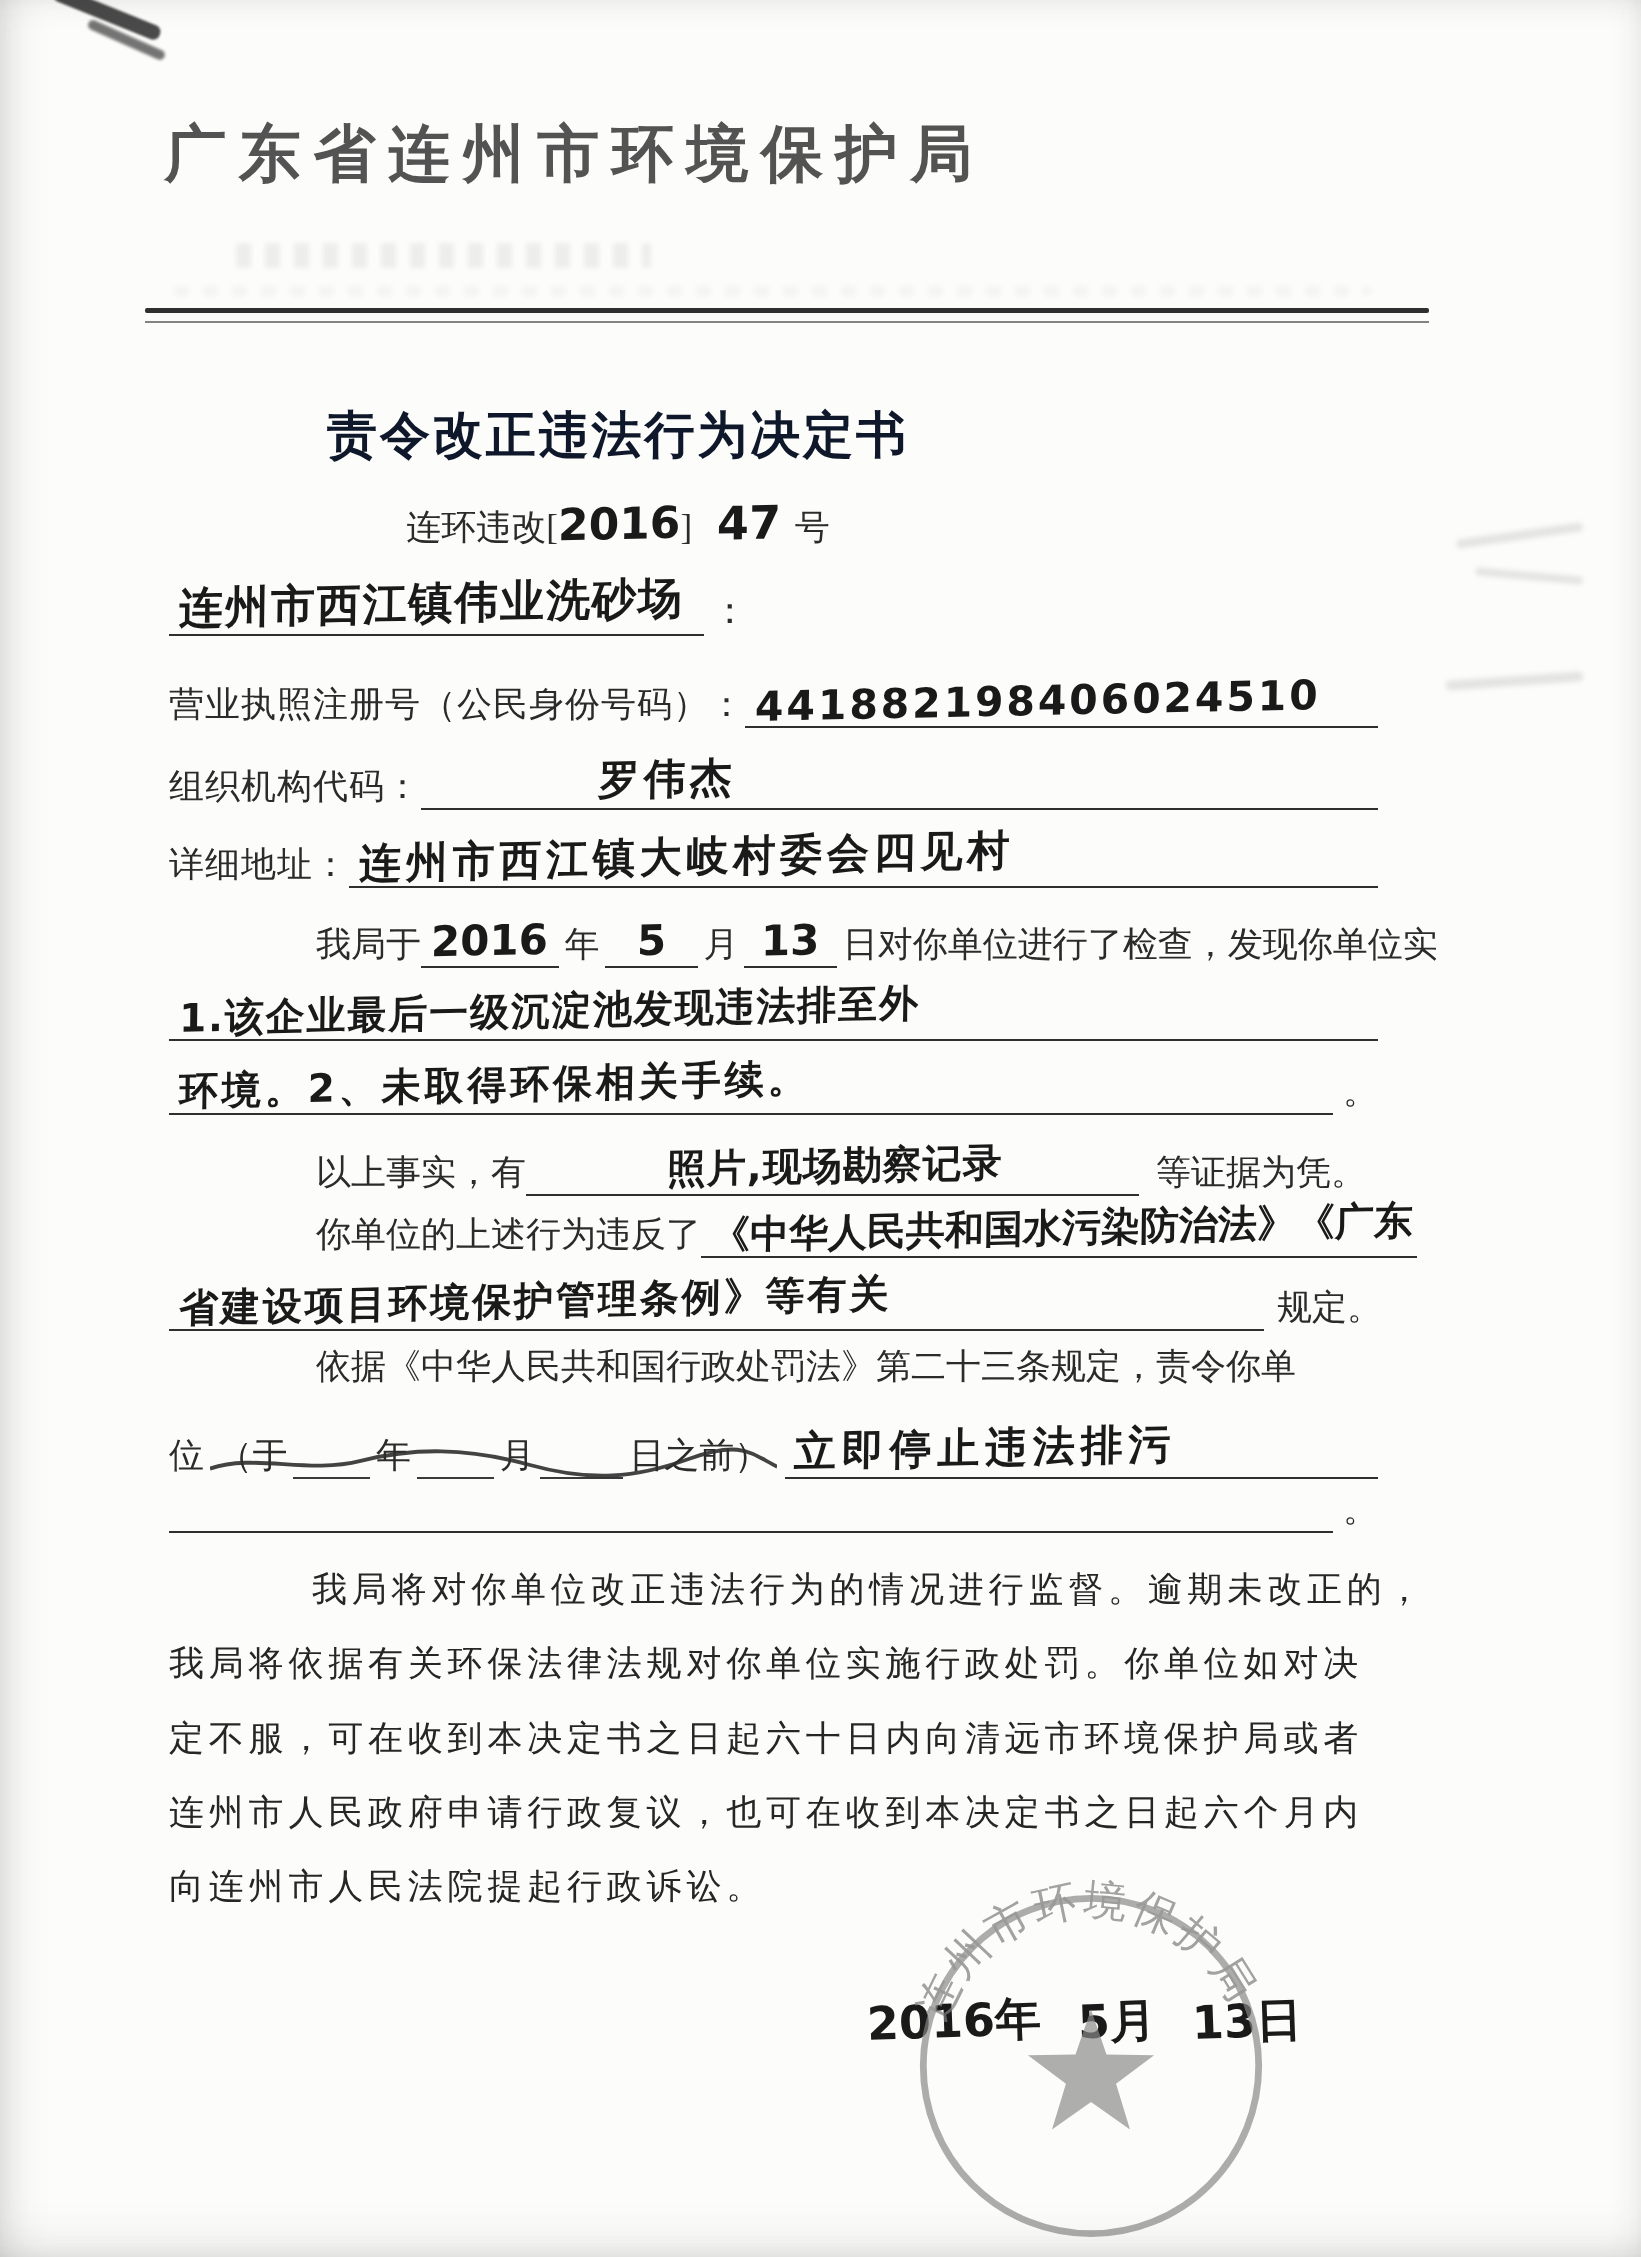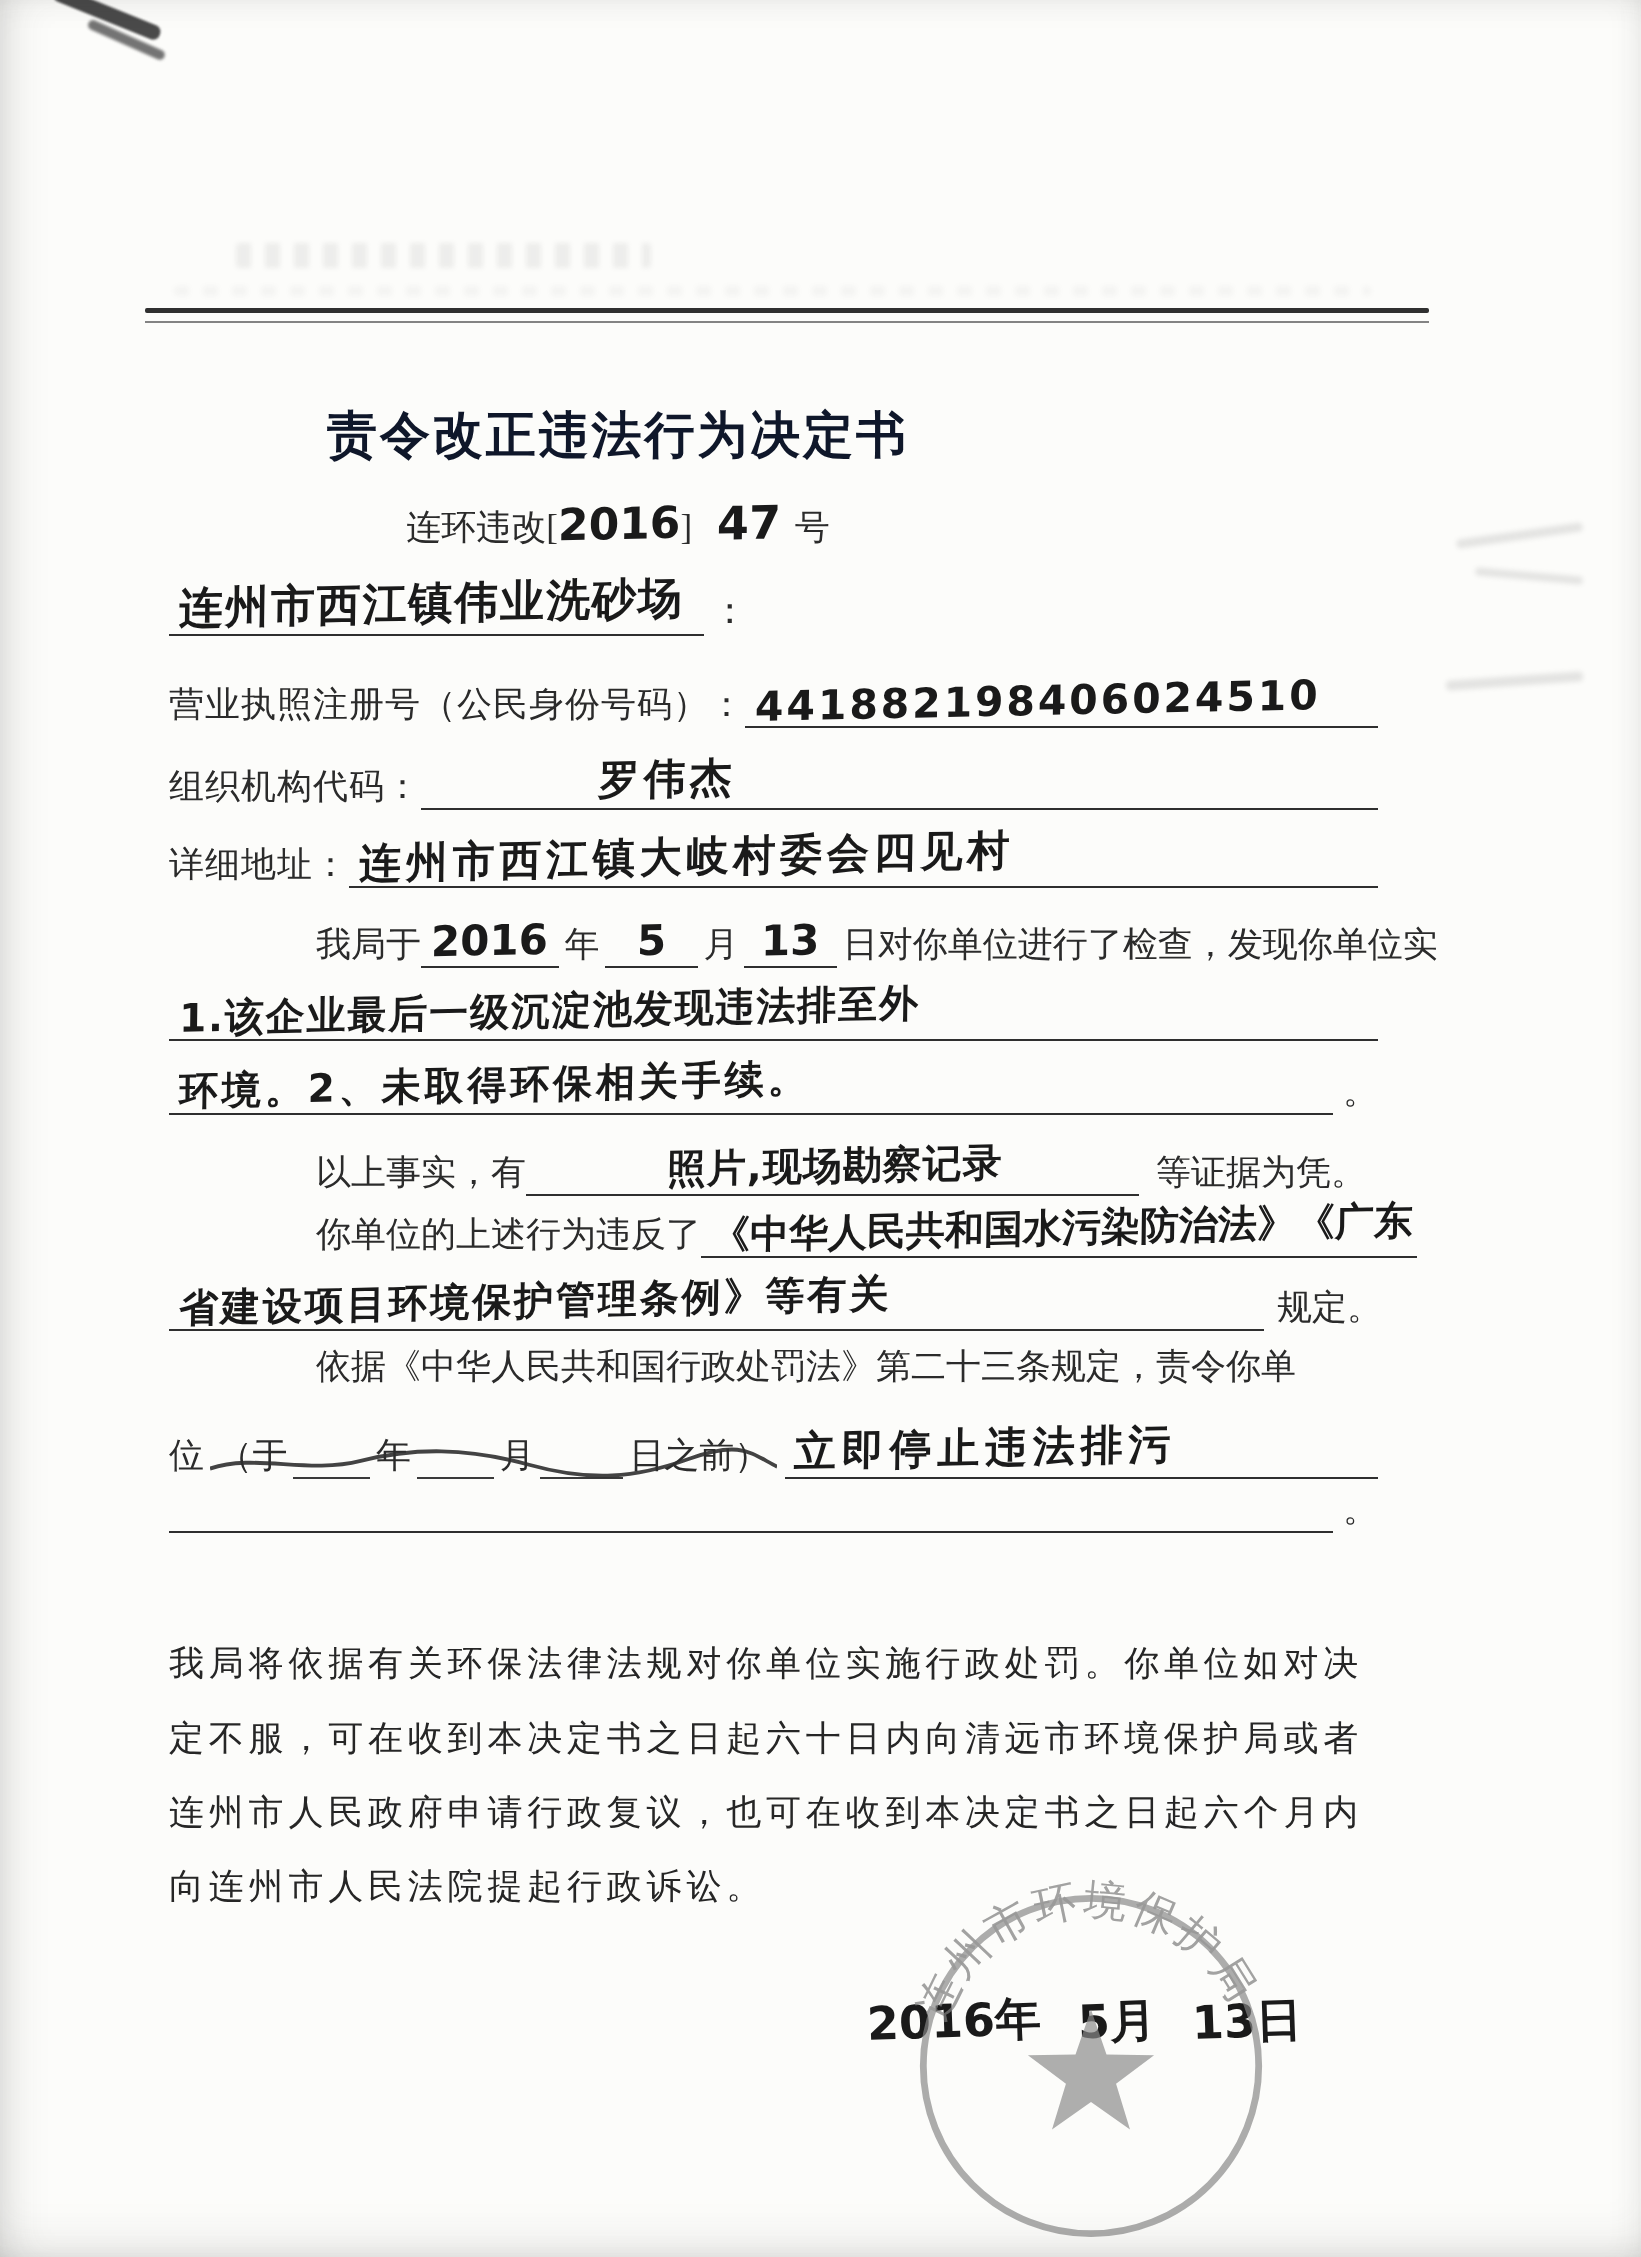--- a/index.html
+++ b/index.html
@@ -58,20 +58,21 @@
   .date-row .hw{margin-right:25px; transform:rotate(-2deg);}
 </style>
 </head>
 <body>
 
 <div class="page">
 
   <div class="abs art1"></div>
   <div class="abs art2"></div>
 
+  <div class="abs agency">广东省连州市环境保护局</div>
 
   <div class="abs smudge" style="left:236px; top:243px; width:415px; height:25px; opacity:.28;"></div>
   <div class="abs smudge" style="left:174px; top:286px; width:1197px; height:9.7px; opacity:.14;"></div>
   <div class="abs ghostbar" style="left:1456px; top:531px; width:127px; height:8.7px; transform:rotate(-8deg);"></div>
   <div class="abs ghostbar" style="left:1475px; top:572px; width:108px; height:7.7px; transform:rotate(5deg);"></div>
   <div class="abs ghostbar" style="left:1446px; top:676px; width:137px; height:9.7px; transform:rotate(-4deg);"></div>
 
   <div class="abs rule-thick"></div>
   <div class="abs rule-thin"></div>
 
@@ -156,20 +157,21 @@
       </svg>
     </span>
     <span class="fill" style="margin-left:15.4px;"><span class="hw" style="font-size:42px; letter-spacing:5.8px;">立即停止违法排污</span></span>
   </div>
 
   <div class="frow" style="top:1483px; height:50px;">
     <span class="fill" style="margin-right:9.7px;"></span>
     <span>。</span>
   </div>
 
+  <div class="body-line" style="top:1566px; padding-left:143px;">我局将对你单位改正违法行为的情况进行监督。逾期未改正的，</div>
   <div class="body-line" style="top:1640px;">我局将依据有关环保法律法规对你单位实施行政处罚。你单位如对决</div>
   <div class="body-line" style="top:1789px;">连州市人民政府申请行政复议，也可在收到本决定书之日起六个月内</div>
   <div class="body-line" style="top:1715px;">定不服，可在收到本决定书之日起六十日内向清远市环境保护局或者</div>
   <div class="body-line" style="top:1863px;">向连州市人民法院提起行政诉讼。</div>
 
   <div class="abs date-row">
     <span class="hw">2016年</span>
     <span class="hw">5月</span>
     <span class="hw">13日</span>
   </div>

